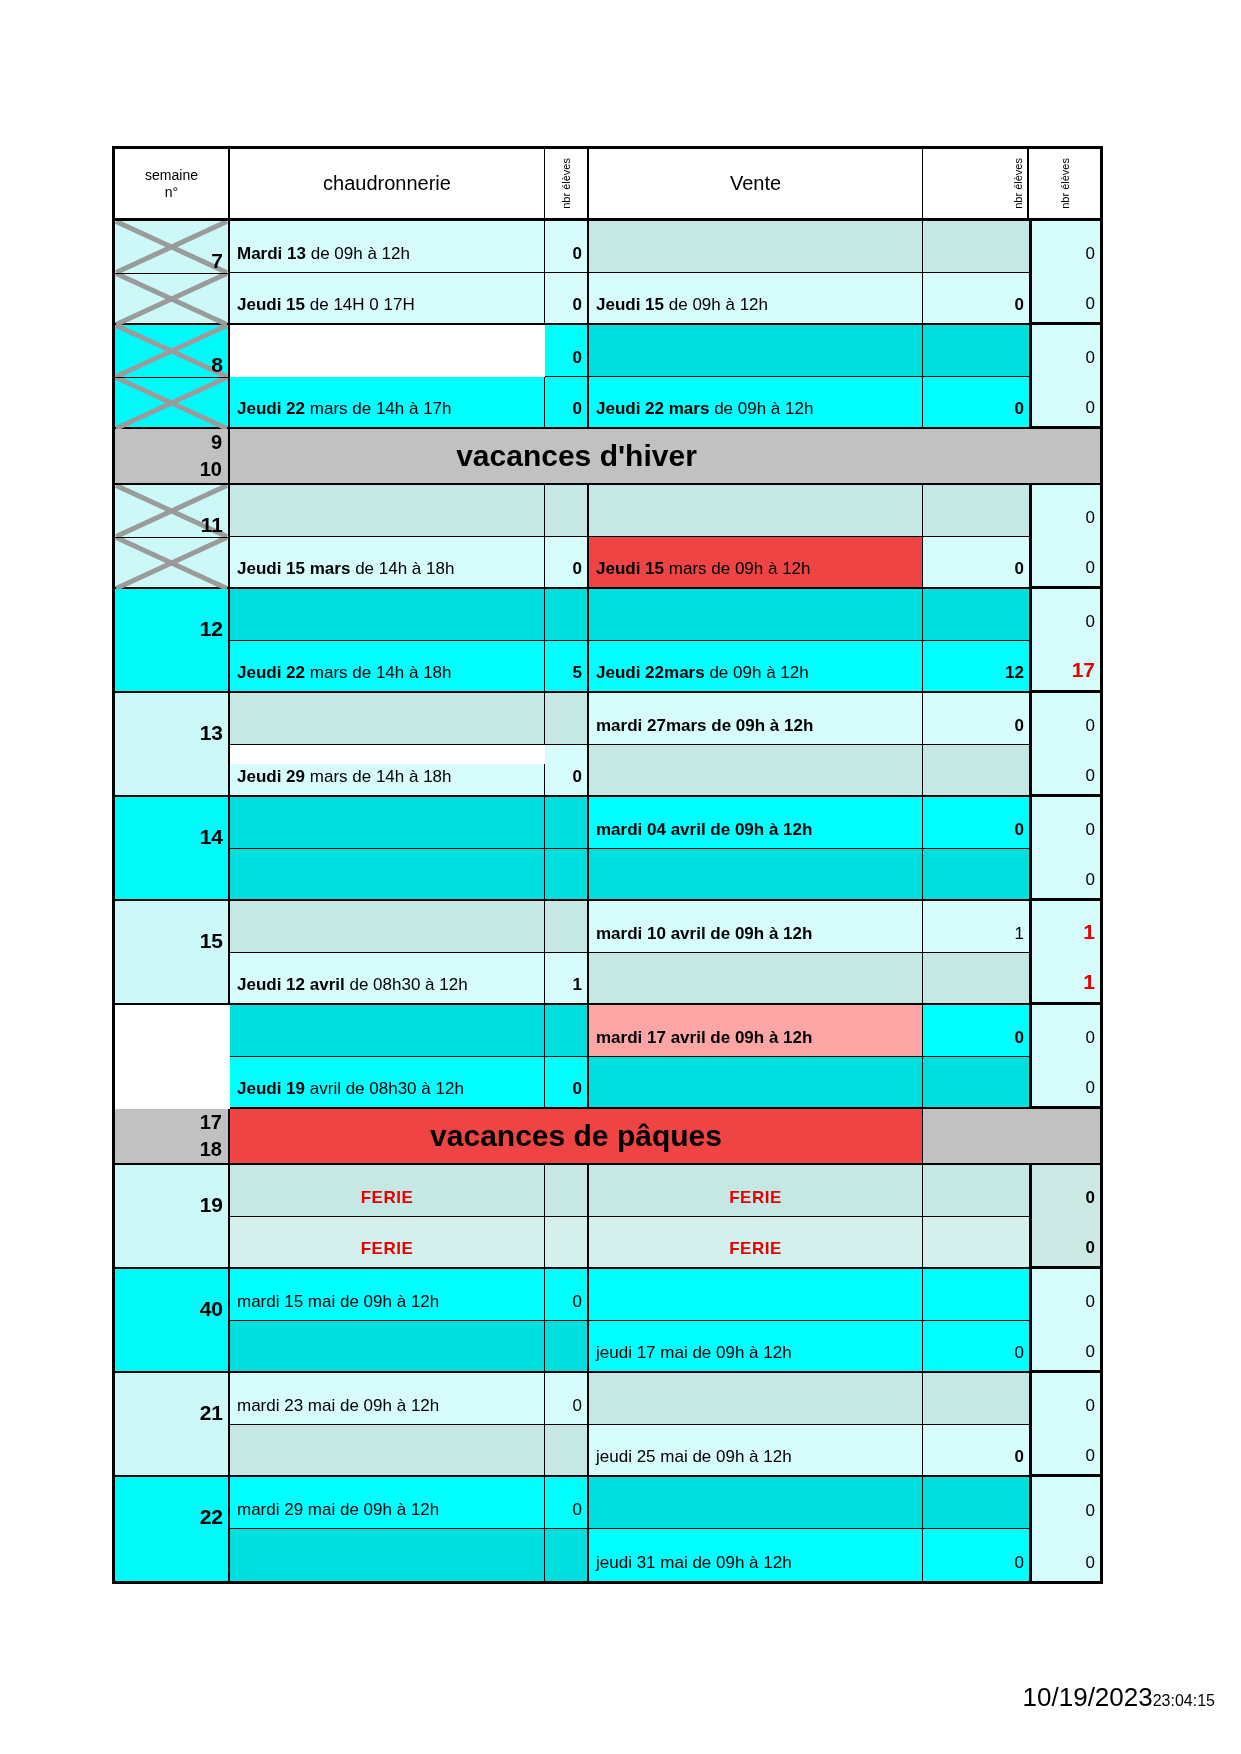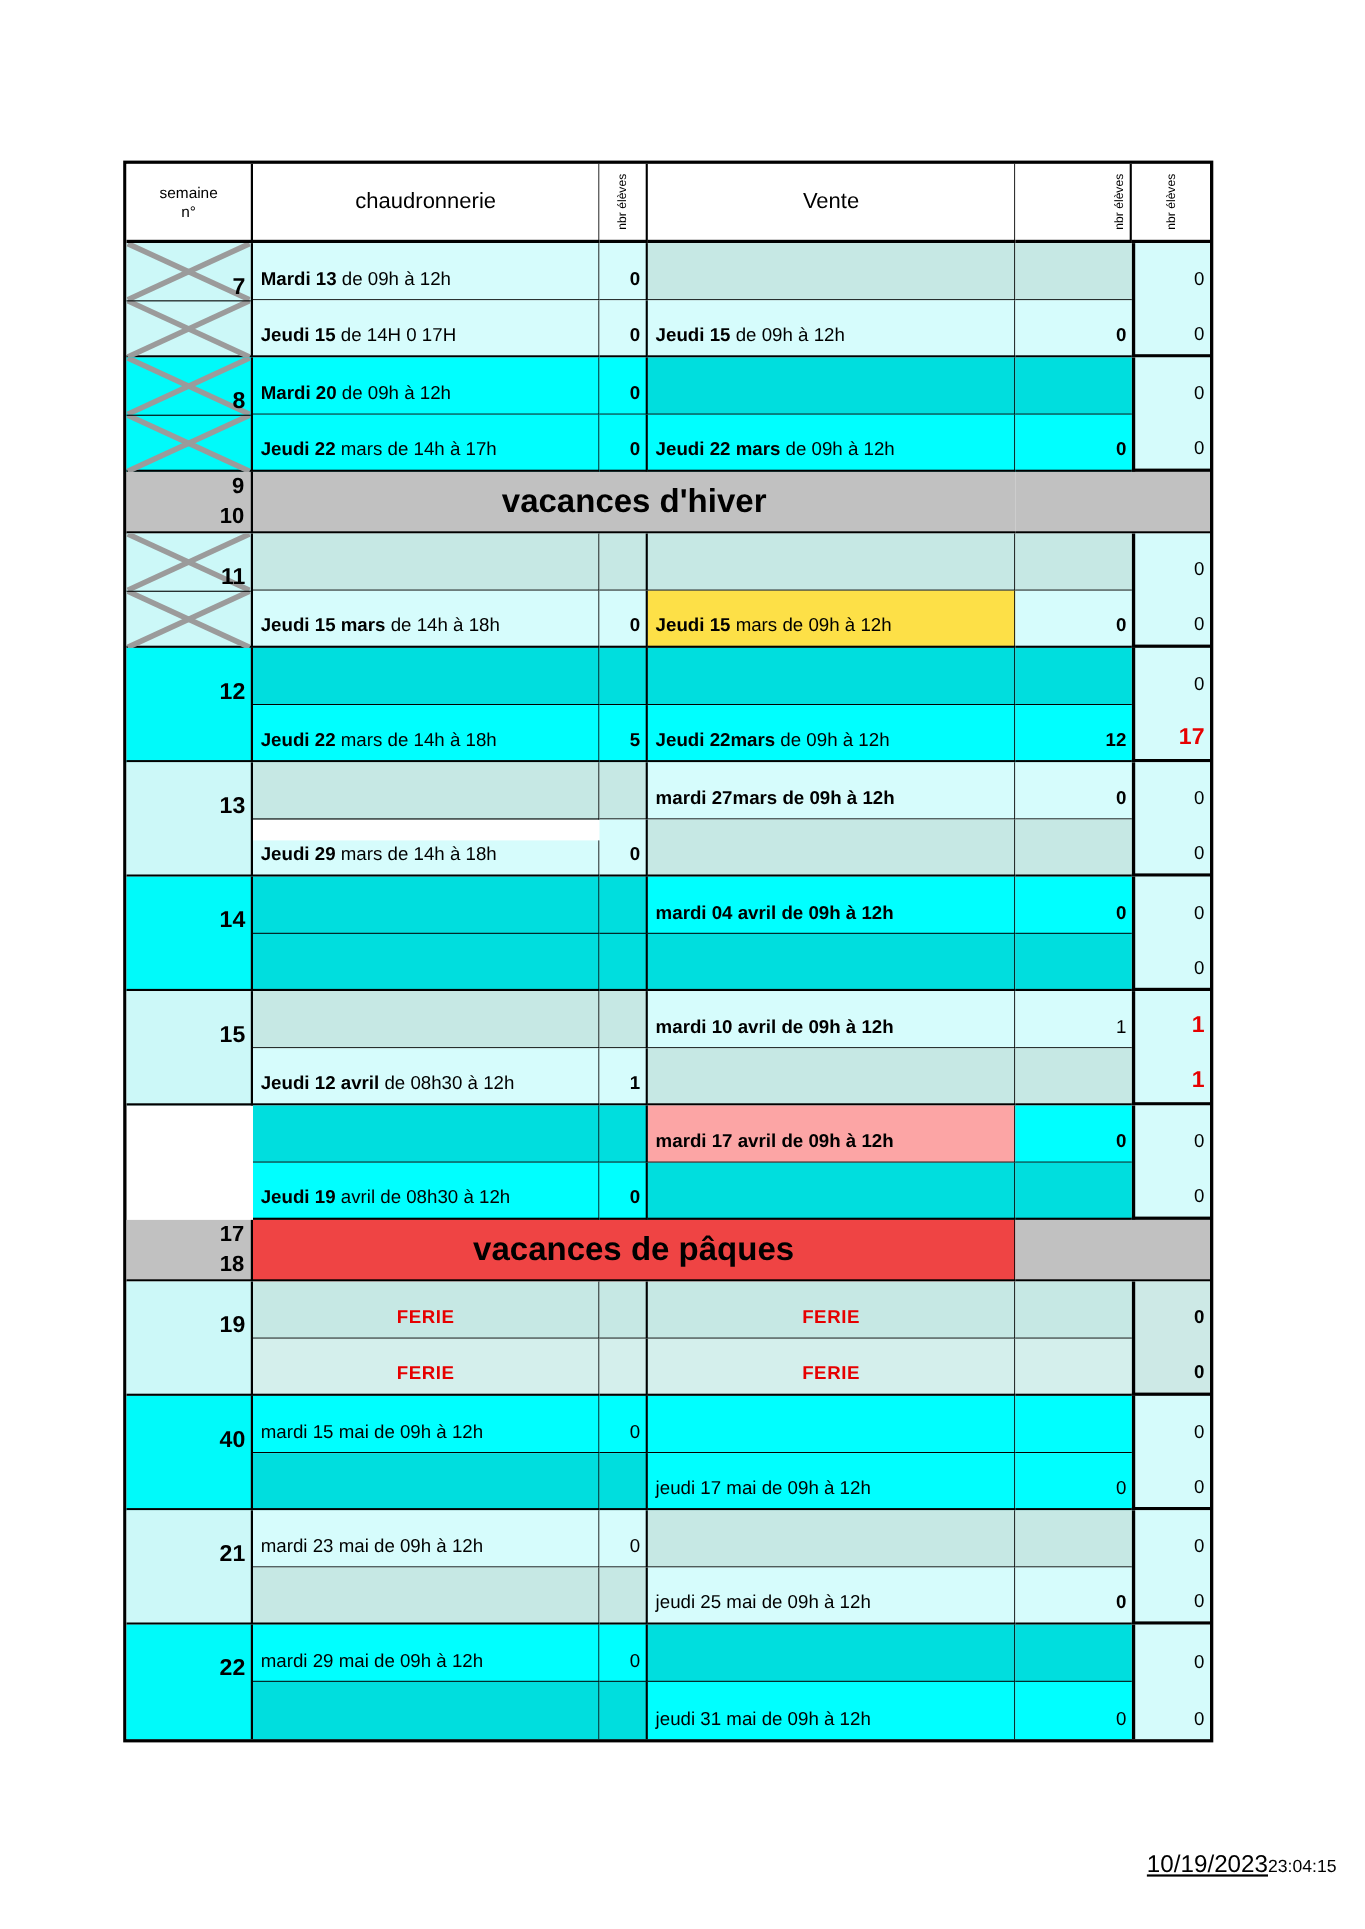--- a/index.html
+++ b/index.html
@@ -27,21 +27,21 @@
   .vac-title{display:flex;align-items:center;justify-content:center;font-weight:bold;font-size:30px;}
   .vacnums{display:flex;flex-direction:column;}
   .vacnum{flex:1;display:flex;align-items:center;justify-content:flex-end;padding-right:6px;
           font-weight:bold;font-size:20px;}
   .c6box{display:flex;flex-direction:column;border-right:none !important;border-left:3px solid #000;}
   .c6half{flex:1;display:flex;align-items:flex-end;justify-content:flex-end;padding:0 5px 8px 0;}
   .plain{font-size:17px;}
   .boldn{font-size:17px;font-weight:bold;}
   .redn{font-size:21px;font-weight:bold;color:#E60000;}
   .footer{position:absolute;top:1682px;right:26px;display:flex;align-items:baseline;}
-  .fdate{font-size:22px;text-decoration:underline;}
+  .fdate{font-size:26px;}
   .ftime{font-size:16px;}
 </style>
 </head>
 <body>
 
 <div class="page">
   <div class="tbl" style="grid-template-rows: 72px 52px 52px 52px 52px 56px 52px 52px 52px 52px 52px 52px 52px 52px 52px 52px 52px 52px 56px 52px 52px 52px 52px 52px 52px 52px 52px;">
     <div class="cell hc h-small br2">
       <div>
         <div>semaine</div>
@@ -112,23 +112,20 @@
           </svg></div>
         <div class="xhalf" style="top: 52px;"><svg width="100%" height="100%" preserveAspectRatio="none" viewBox="0 0 100 100">
             <line x1="1" y1="1" x2="99" y2="99" stroke="#9B9B9B" stroke-width="5" vector-effect="non-scaling-stroke"></line>
             <line x1="1" y1="99" x2="99" y2="1" stroke="#9B9B9B" stroke-width="5" vector-effect="non-scaling-stroke"></line>
           </svg></div>
         <div style="position: absolute; left: 0px; right: 0px; top: 52px; border-top: 1px solid rgb(0, 0, 0);"></div>
         <div class="wknumbox">
           <span>8</span>
         </div>
       </div>
-      <div class="cell " style="grid-area: 4 / 2; background: rgb(0, 255, 255);">
-        <div class="txt"><b>Mardi 20</b> de 09h à 12h</div>
-      </div>
       <div class="cell br2" style="grid-area: 4 / 3; background: rgb(0, 255, 255);">
         <div class="numr" style="font-weight: bold;">0</div>
       </div>
       <div class="cell " style="grid-area: 4 / 4; background: rgb(0, 222, 222);"></div>
       <div class="cell br0" style="grid-area: 4 / 5; background: rgb(0, 222, 222);"></div>
       <div class="cell  bb2" style="grid-area: 5 / 2; background: rgb(0, 255, 255);">
         <div class="txt"><b>Jeudi 22</b> mars de 14h à 17h</div>
       </div>
       <div class="cell br2 bb2" style="grid-area: 5 / 3; background: rgb(0, 255, 255);">
         <div class="numr" style="font-weight: bold;">0</div>
@@ -170,21 +167,21 @@
       <div class="cell " style="grid-area: 7 / 2; background: rgb(198, 232, 228);"></div>
       <div class="cell br2" style="grid-area: 7 / 3; background: rgb(198, 232, 228);"></div>
       <div class="cell " style="grid-area: 7 / 4; background: rgb(198, 232, 228);"></div>
       <div class="cell br0" style="grid-area: 7 / 5; background: rgb(198, 232, 228);"></div>
       <div class="cell  bb2" style="grid-area: 8 / 2; background: rgb(214, 252, 252);">
         <div class="txt"><b>Jeudi 15 mars</b> de 14h à 18h</div>
       </div>
       <div class="cell br2 bb2" style="grid-area: 8 / 3; background: rgb(214, 252, 252);">
         <div class="numr" style="font-weight: bold;">0</div>
       </div>
-      <div class="cell  bb2" style="grid-area: 8 / 4; background: #fde047; text-decoration: underline;">
+      <div class="cell  bb2" style="grid-area: 8 / 4; background: #ef4444; text-decoration: underline;">
         <div class="txt"><b>Jeudi 15</b>  mars de 09h à 12h</div>
       </div>
       <div class="cell br0 bb2" style="grid-area: 8 / 5; background: rgb(214, 252, 252);">
         <div class="numr" style="font-weight: bold;">0</div>
       </div>
       <div class="cell c6box" style="grid-area: 7 / 6 / span 2; border-bottom: 3px solid rgb(0, 0, 0); background: rgb(213, 251, 251);">
         <div class="c6half">
           <span class="plain">0</span>
         </div>
         <div class="c6half">

